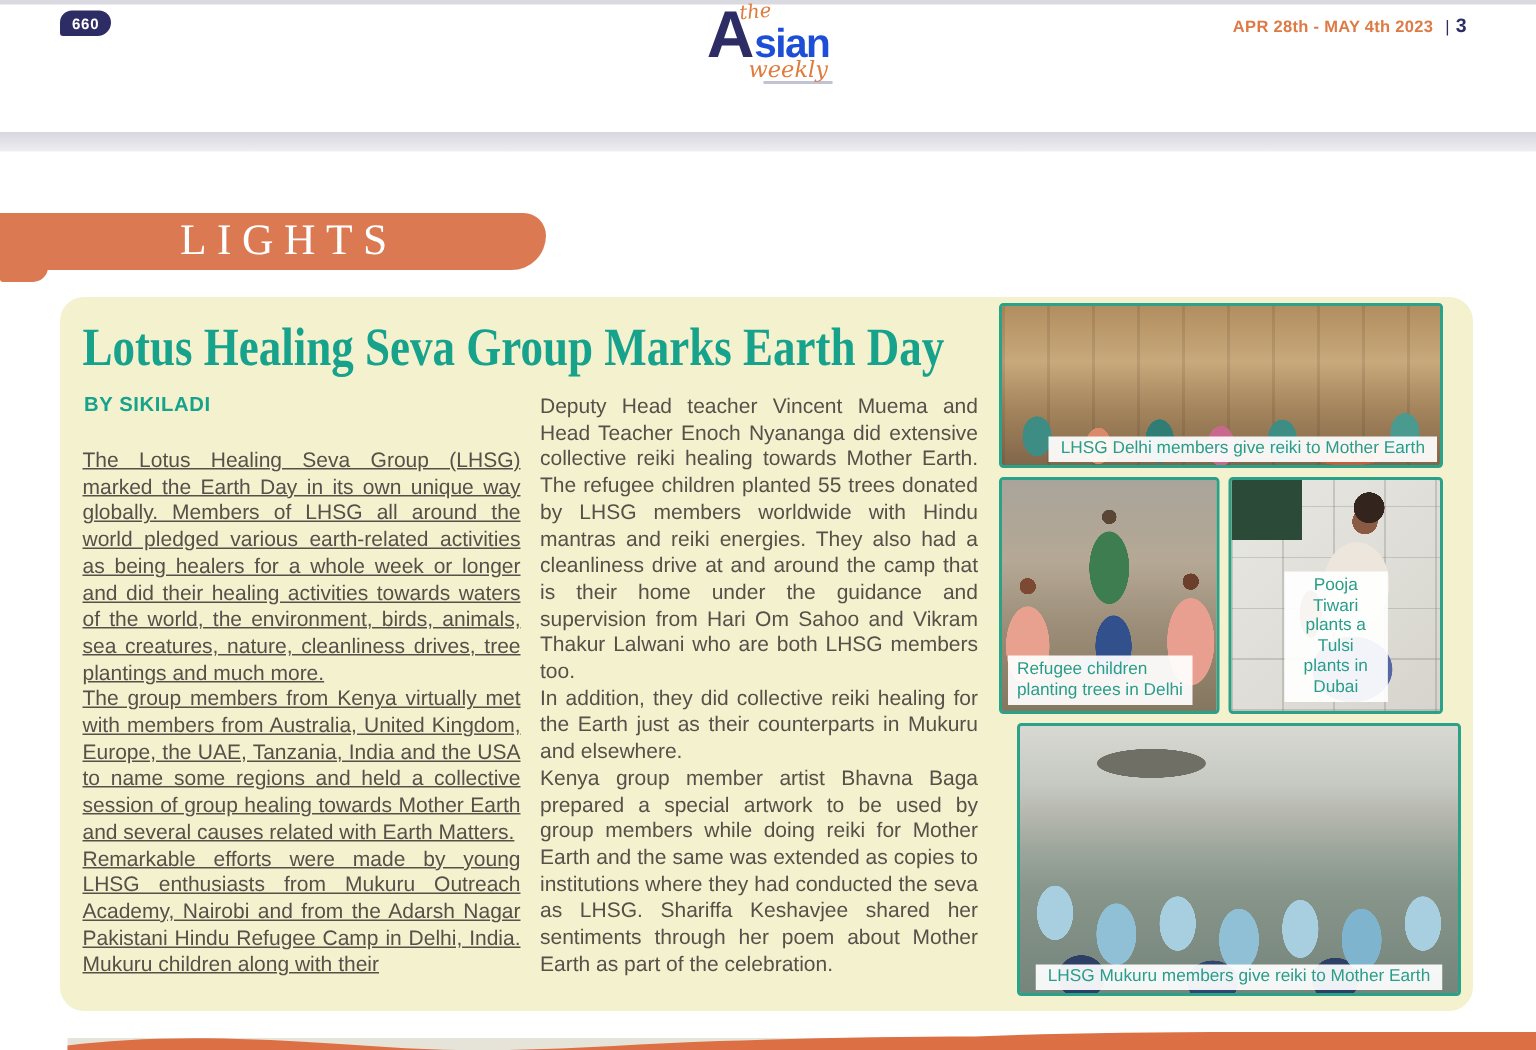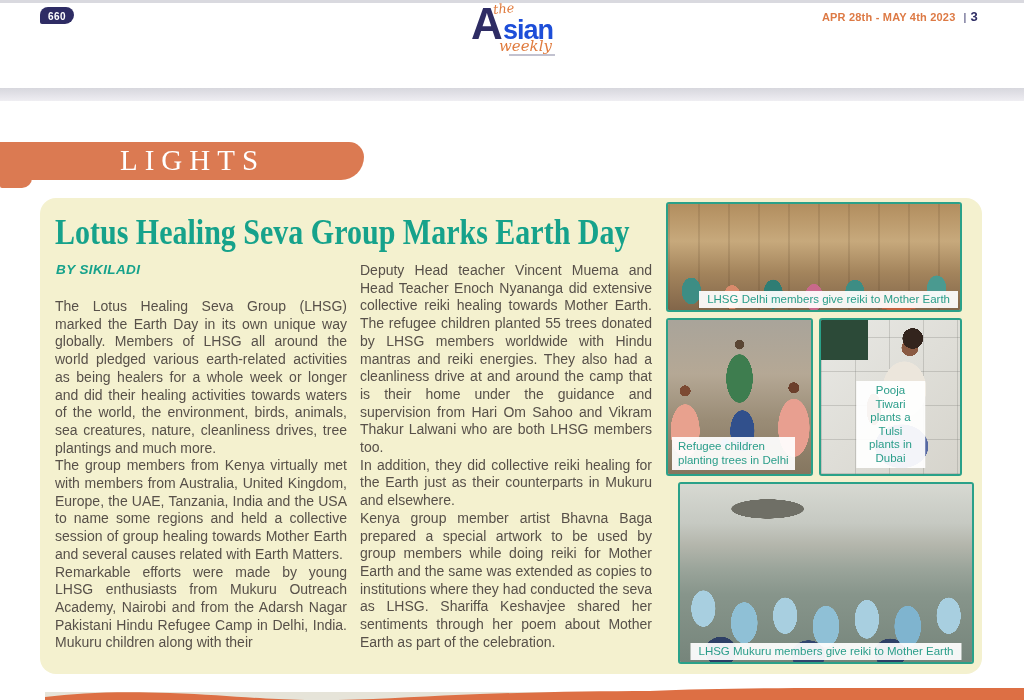--- a/index.html
+++ b/index.html
@@ -40,25 +40,25 @@
   .social-caps { position:absolute; left:120px; top:2px; font-family:"Liberation Serif",serif;
     font-size:29px; color:#ffffff; letter-spacing:7px; font-weight:400; }
 
   
   .article-card { position:absolute; left:40px; top:198px; width:942px; height:476px;
     background:#f4f1cf; border-radius:16px; }
   .article-title { position:absolute; left:15px; top:14px; white-space:nowrap;
     font-family:"Liberation Serif",serif; font-weight:700; font-size:30px; color:#16a28b;
     transform:scaleY(1.2); transform-origin:left top; letter-spacing:0; }
   .byline { position:absolute; left:16px; top:64px; font-size:13.5px; font-weight:bold;
-    color:#16a28b; letter-spacing:.4px;font-style:italic; }
+    color:#16a28b; letter-spacing:.4px; }
   .col { position:absolute; width:292px; font-size:14px; line-height:17.7px; color:#575049;
     text-align:justify; }
   .col p { margin:0; }
-  .col-1 { left:15px; top:100px; }
+  .col-1 { left:15px; top:100px;text-decoration:underline; }
   .col-2 { left:320px; top:64px; }
 
   
   .photo { position:absolute; border:2px solid #2aa189; border-radius:3px; overflow:hidden; background:#cbbfa8; }
   .photo-1 { left:626px; top:4px;   width:296px; height:110px; }
   .photo-2 { left:626px; top:120px; width:147px; height:158px;padding-left:25px; }
   .photo-3 { left:779px; top:120px; width:143px; height:158px; }
   .photo-4 { left:626px; top:284px; width:296px; height:182px;margin-left:12px; }
   .scene { position:absolute; inset:0; }
 

